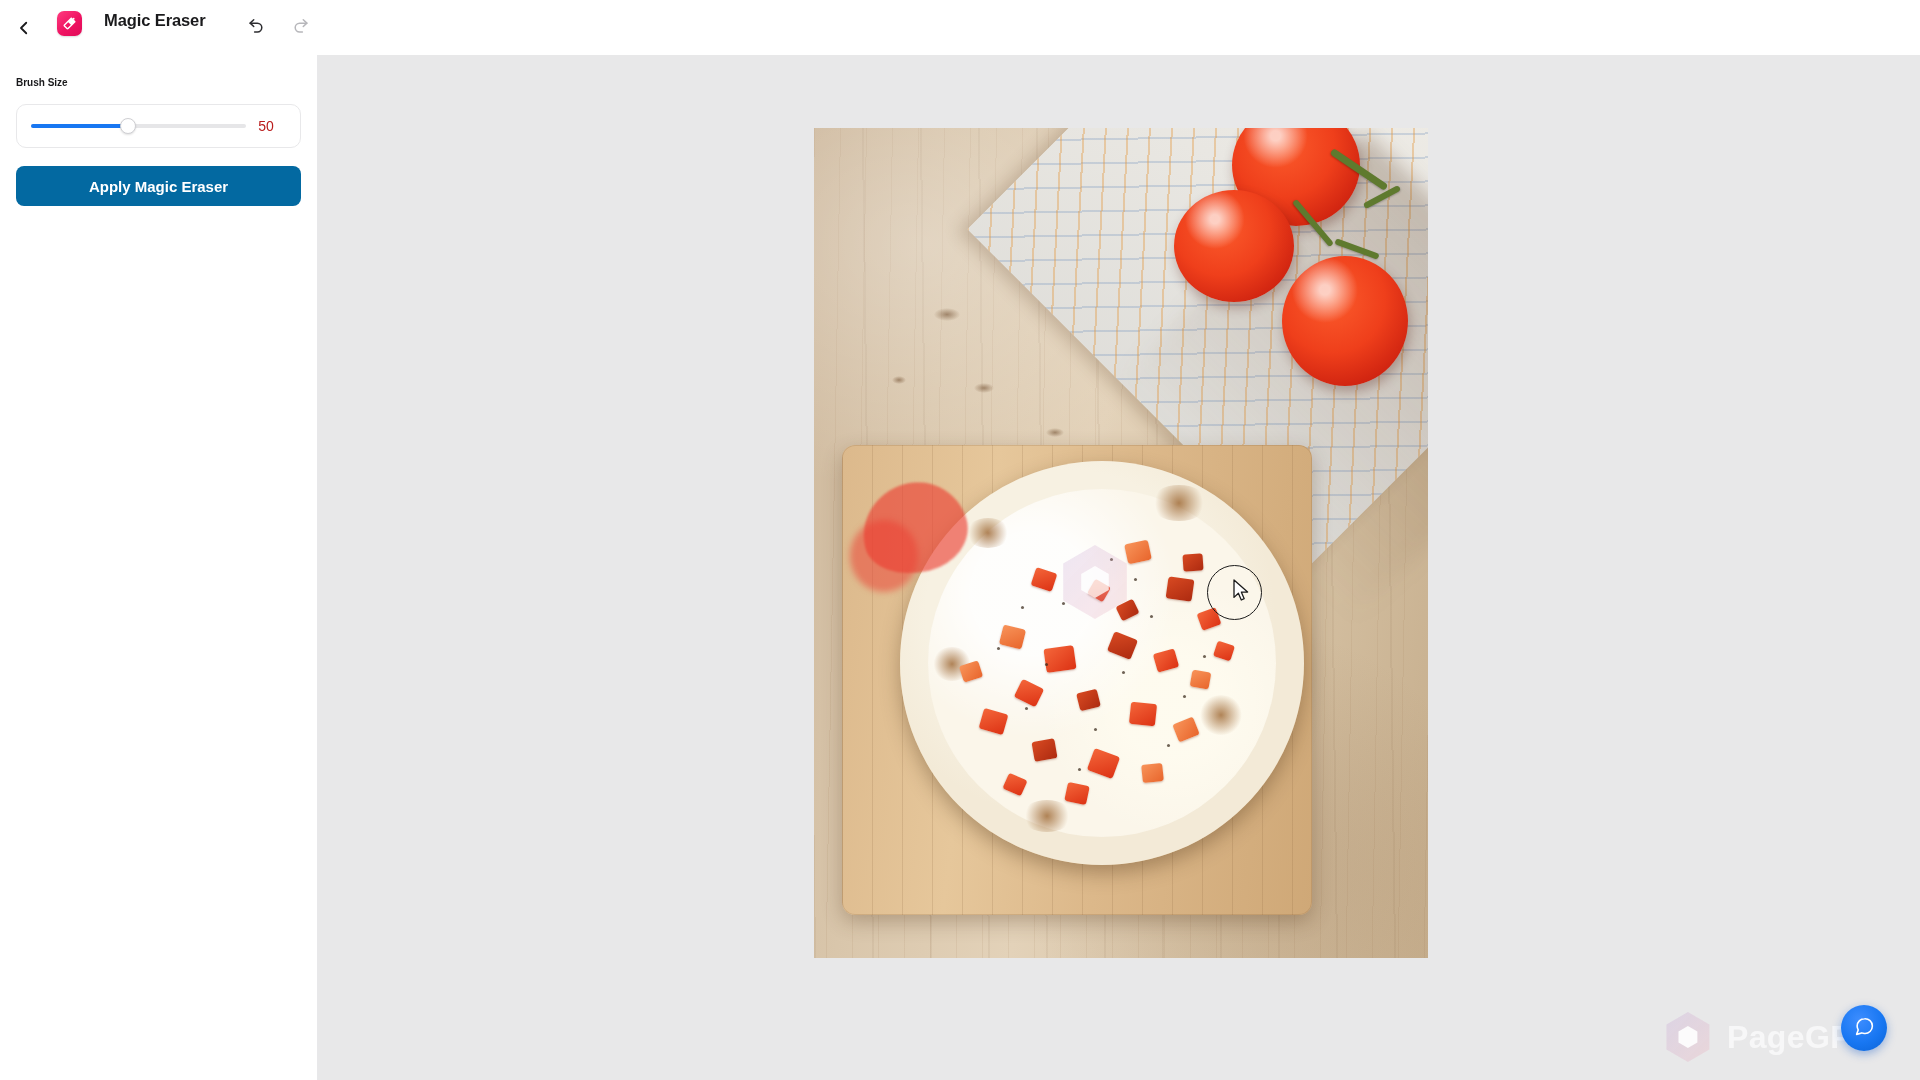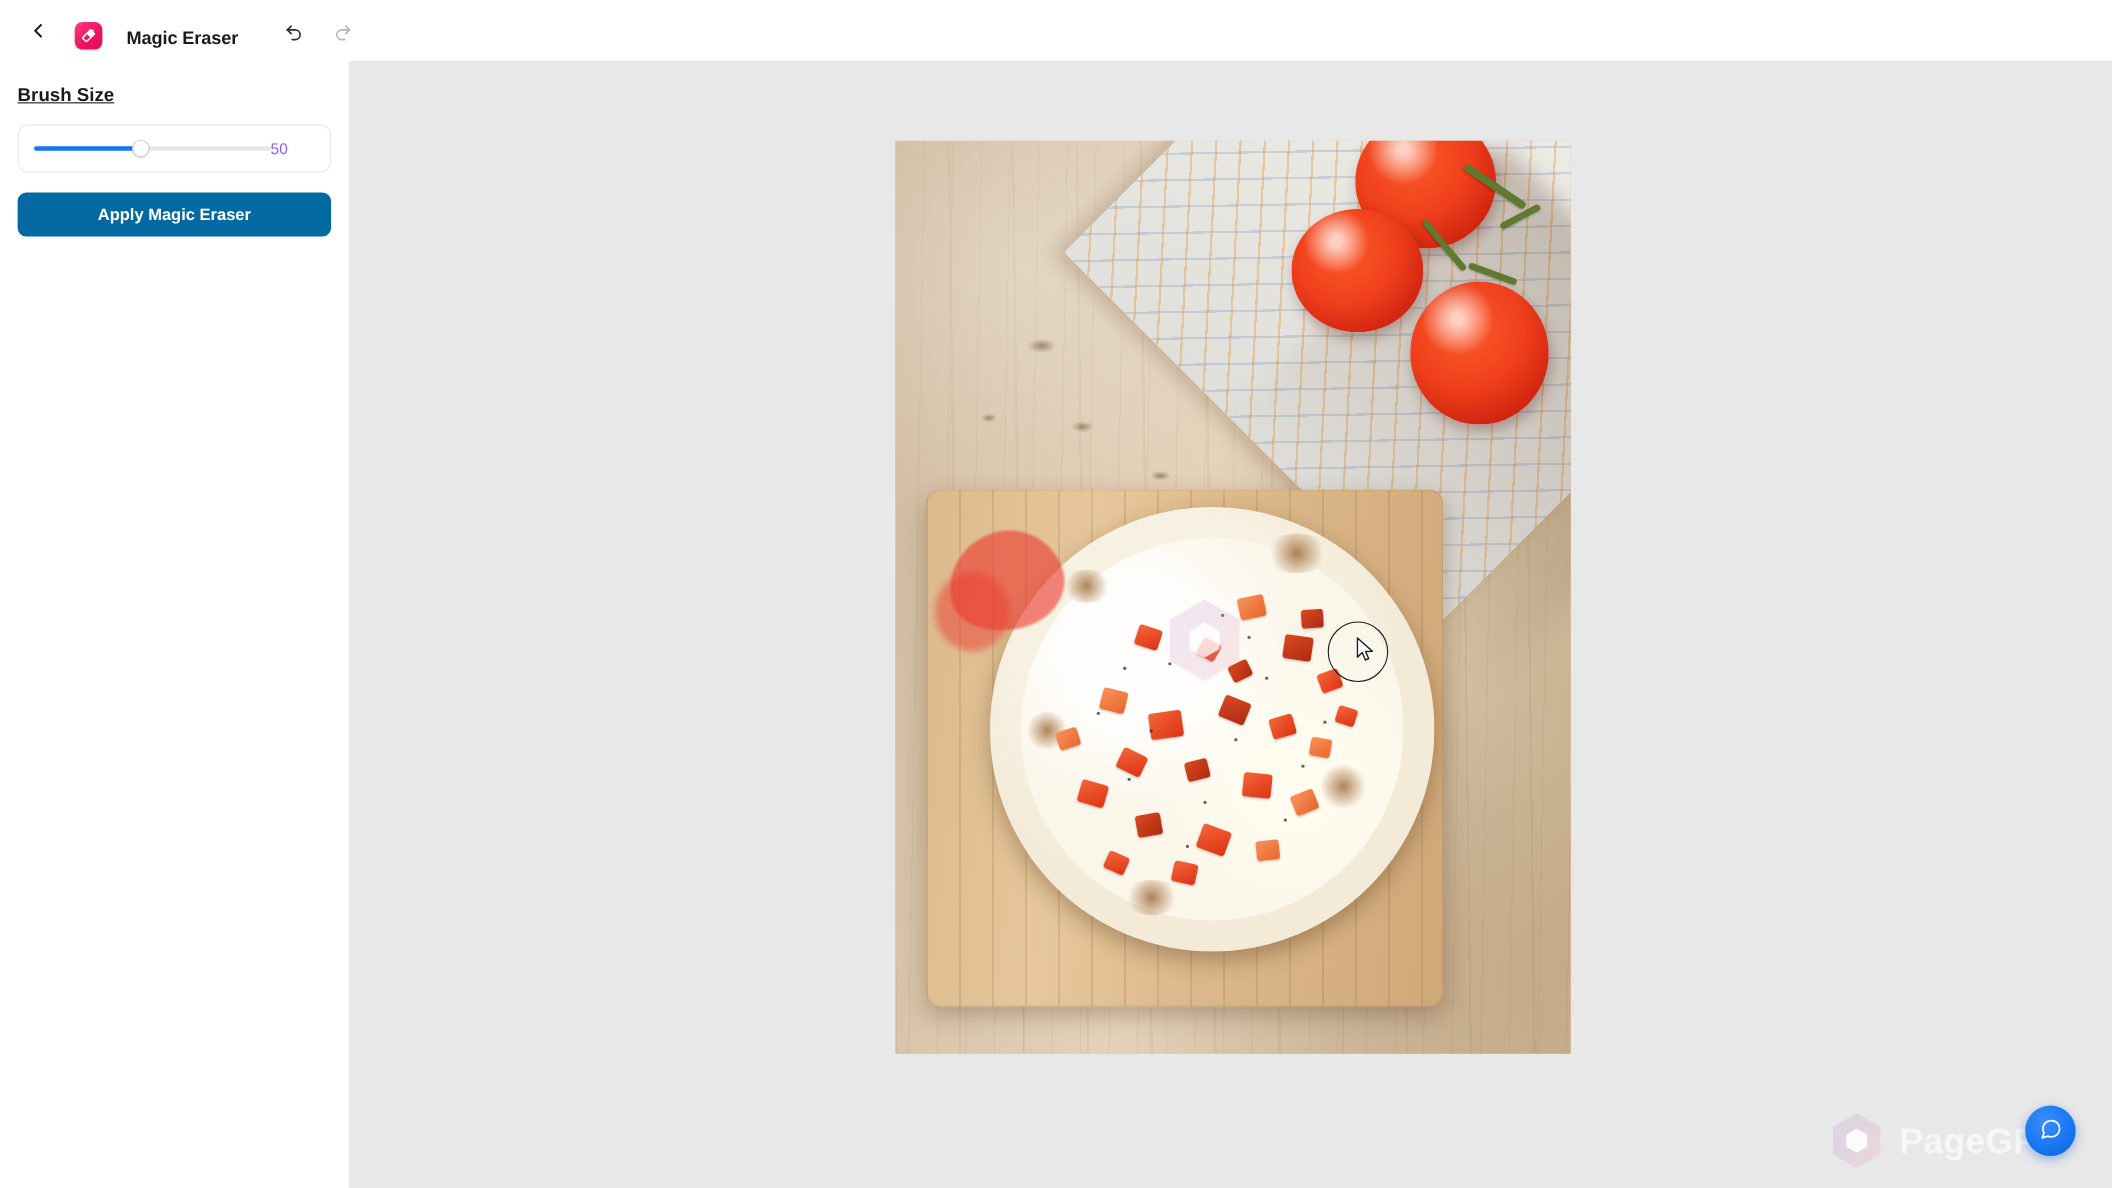--- a/index.html
+++ b/index.html
@@ -11,21 +11,21 @@
   }
 
   
   .header {
     position: absolute; top: 0; left: 0;
     width: 1920px; height: 55px;
     background: #ffffff;
     display: flex; align-items: center;
     z-index: 30;
   }
-  .header-left { display: flex; align-items: flex-end; padding-left: 18px; gap: 10px; }
+  .header-left { display: flex; align-items: flex-start; padding-left: 7px; gap: 10px; }
 
   .back-btn {
     width: 34px; height: 34px;
     display: flex; align-items: center; justify-content: center;
     cursor: pointer; background: transparent; border: none;
   }
   .back-btn svg { display:block; }
 
   .app-icon {
     width: 25px; height: 25px; border-radius: 7px;
@@ -86,39 +86,38 @@
   
   .sidebar {
     position: absolute; top: 55px; left: 0;
     width: 318px; height: 1025px;
     background: #ffffff;
     border-right: 1px solid #e8e8ea;
     padding: 22px 16px 0 16px;
     z-index: 20;
   }
   .brush-label {
-    font-size: 17px; font-weight: 600; color: #1a1a1c;
+    font-size: 10px; font-weight: 600; color: #1a1a1c;
     margin-bottom: 16px;
-    text-decoration: underline;
   }
   .slider-card {
     border: 1px solid #e8e8ea; border-radius: 10px;
     height: 44px; display: flex; align-items: center;
     padding: 0 14px; gap: 0; background: #fff;
   }
   .brush-slider { position: relative; flex: 1; height: 20px; display: flex; align-items: center; cursor: pointer; }
   .brush-track { position: absolute; left: 0; right: 0; height: 4px; background: #e6e6e8; border-radius: 2px; }
   .brush-fill { position: absolute; left: 0; width: 45%; height: 4px; background: #1877f2; border-radius: 2px; }
   .brush-thumb {
     position: absolute; left: calc(45% - 8px); width: 16px; height: 16px;
     border-radius: 50%; background: #ffffff; border: 1px solid #cfcfd3;
     box-shadow: 0 1px 2px rgba(0,0,0,.12);
   }
   .brush-value {
-    width: 40px; text-align: left; font-size: 14px; color: #8b5cf6;
+    width: 40px; text-align: center; font-size: 14px; color: #b91c1c;
   }
   .apply-btn {
     margin-top: 18px; width: 100%; height: 40px;
     background: #0369a1; color: #ffffff;
     border: none; border-radius: 8px; cursor: pointer;
     font-size: 15px; font-weight: 700; font-family: inherit;
     display: flex; align-items: center; justify-content: center; text-align: center;
   }
 
   

